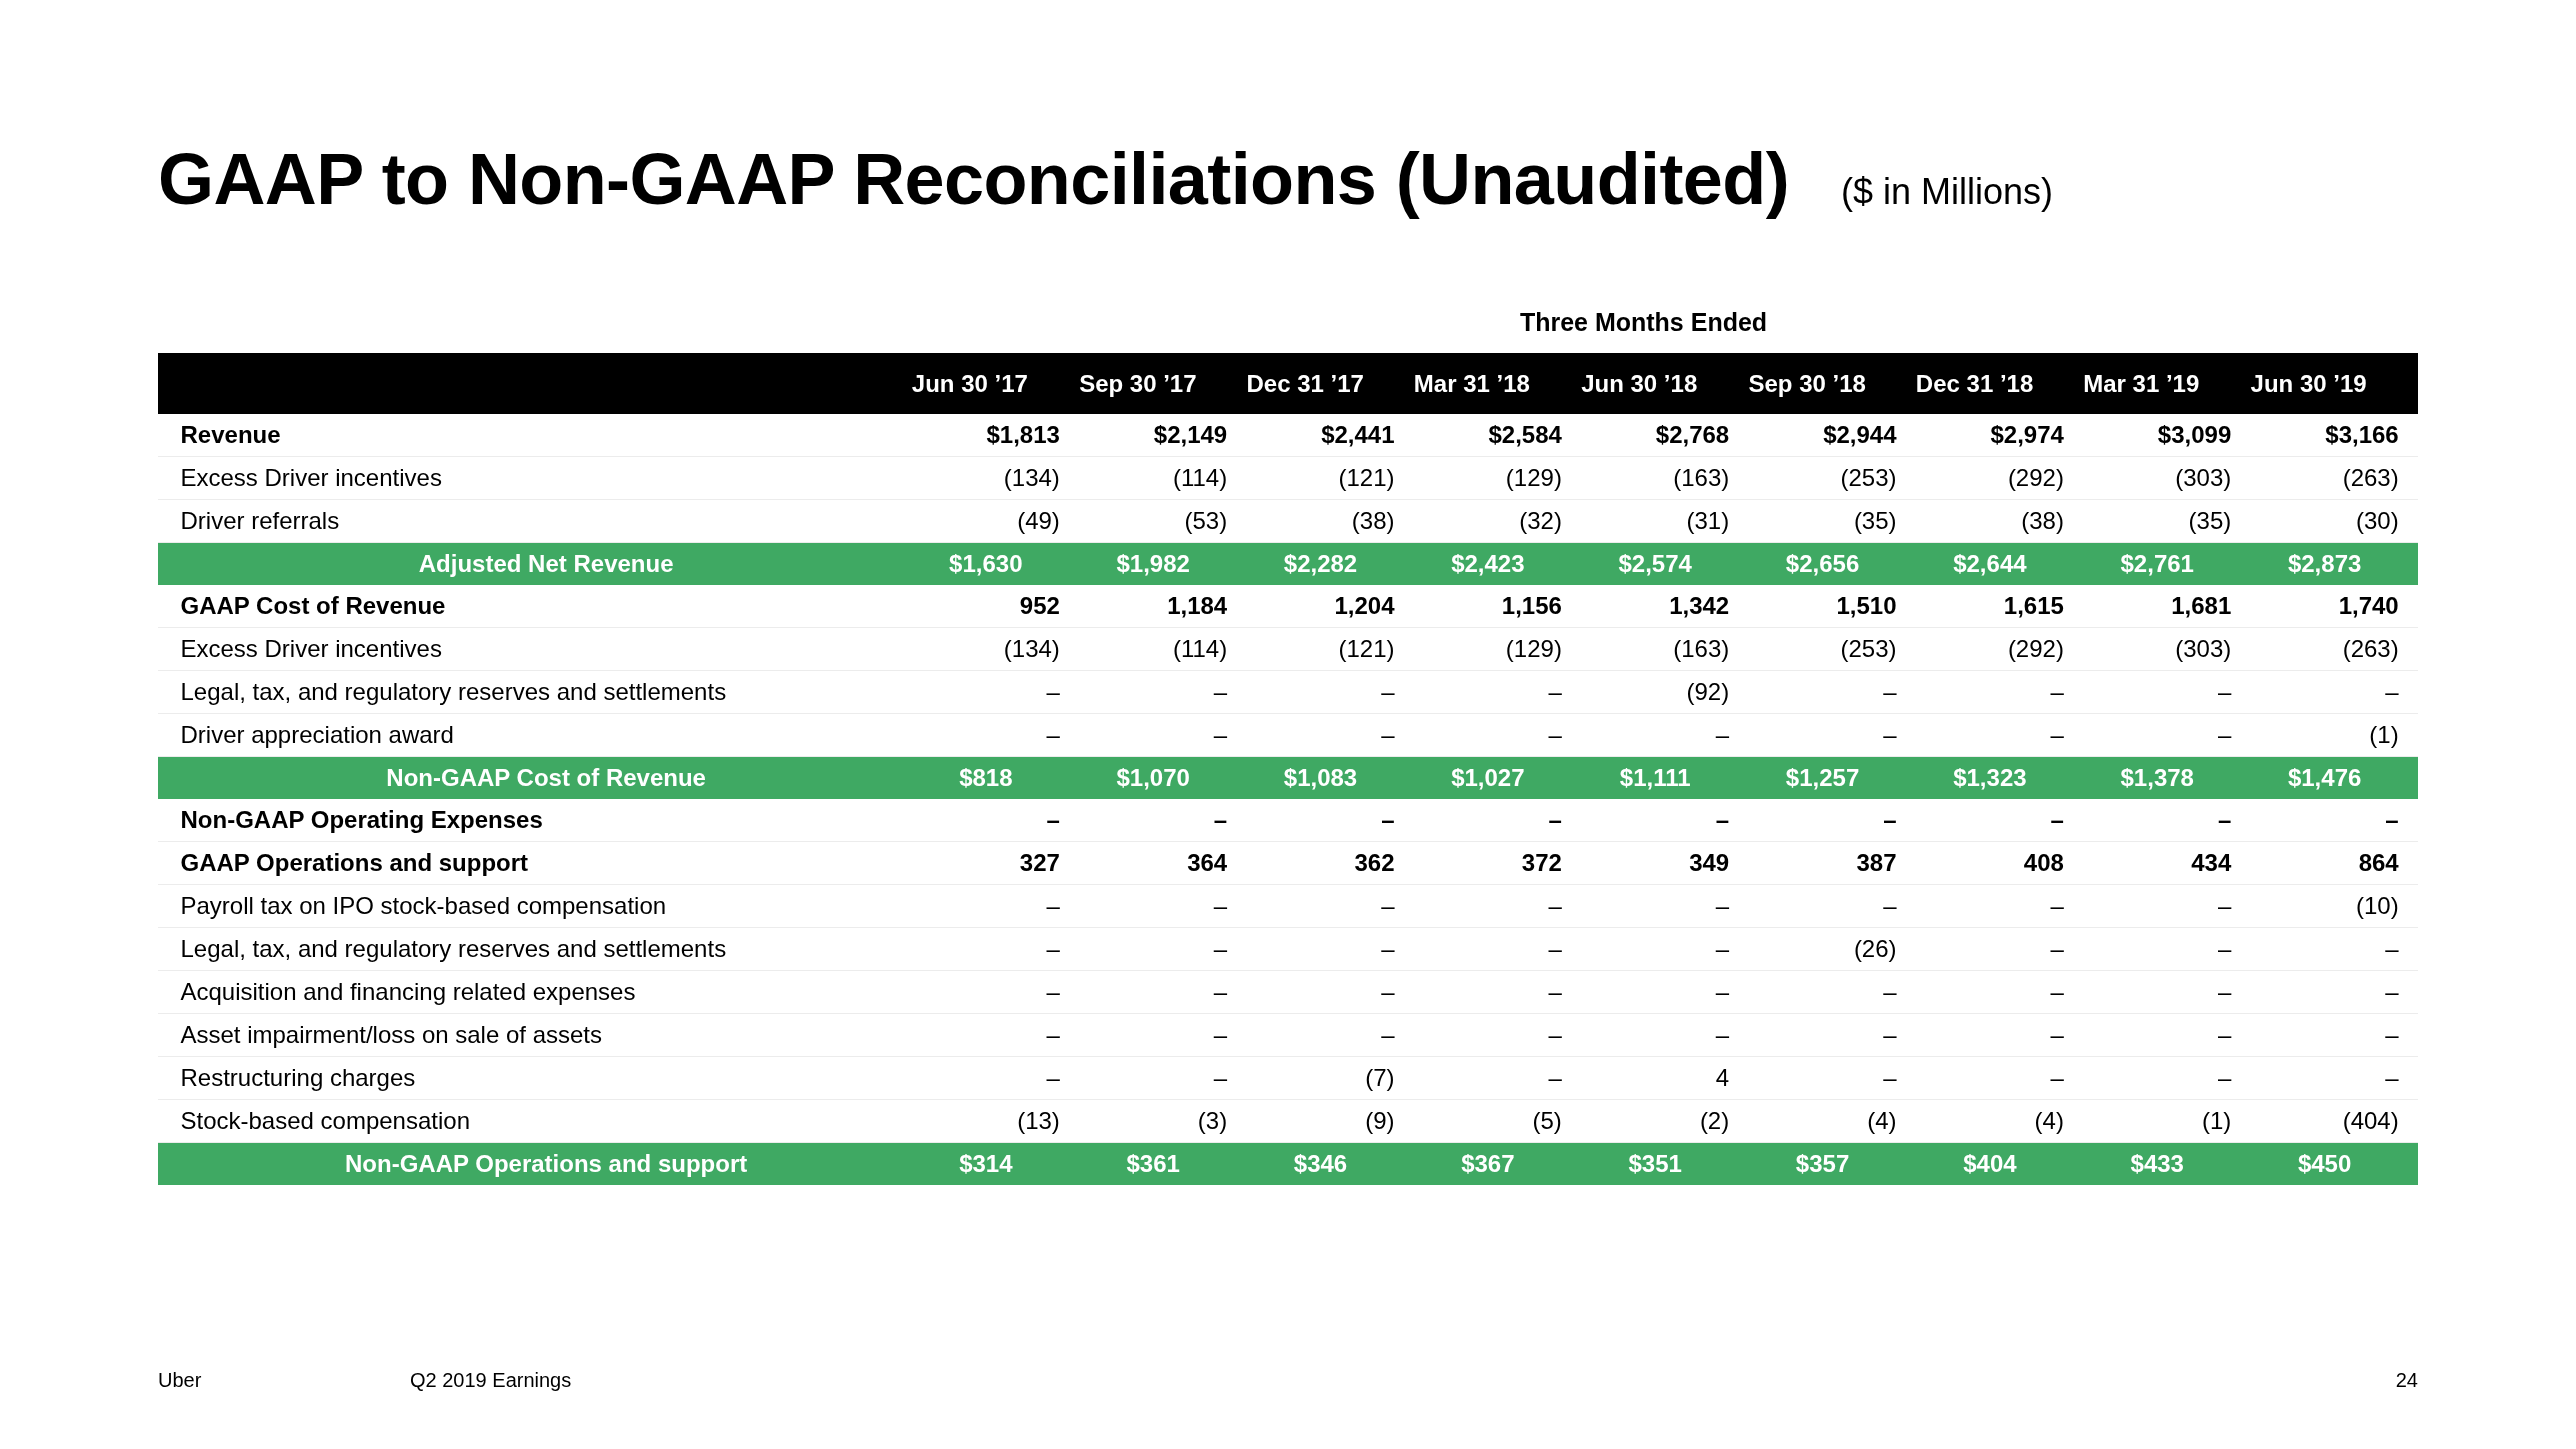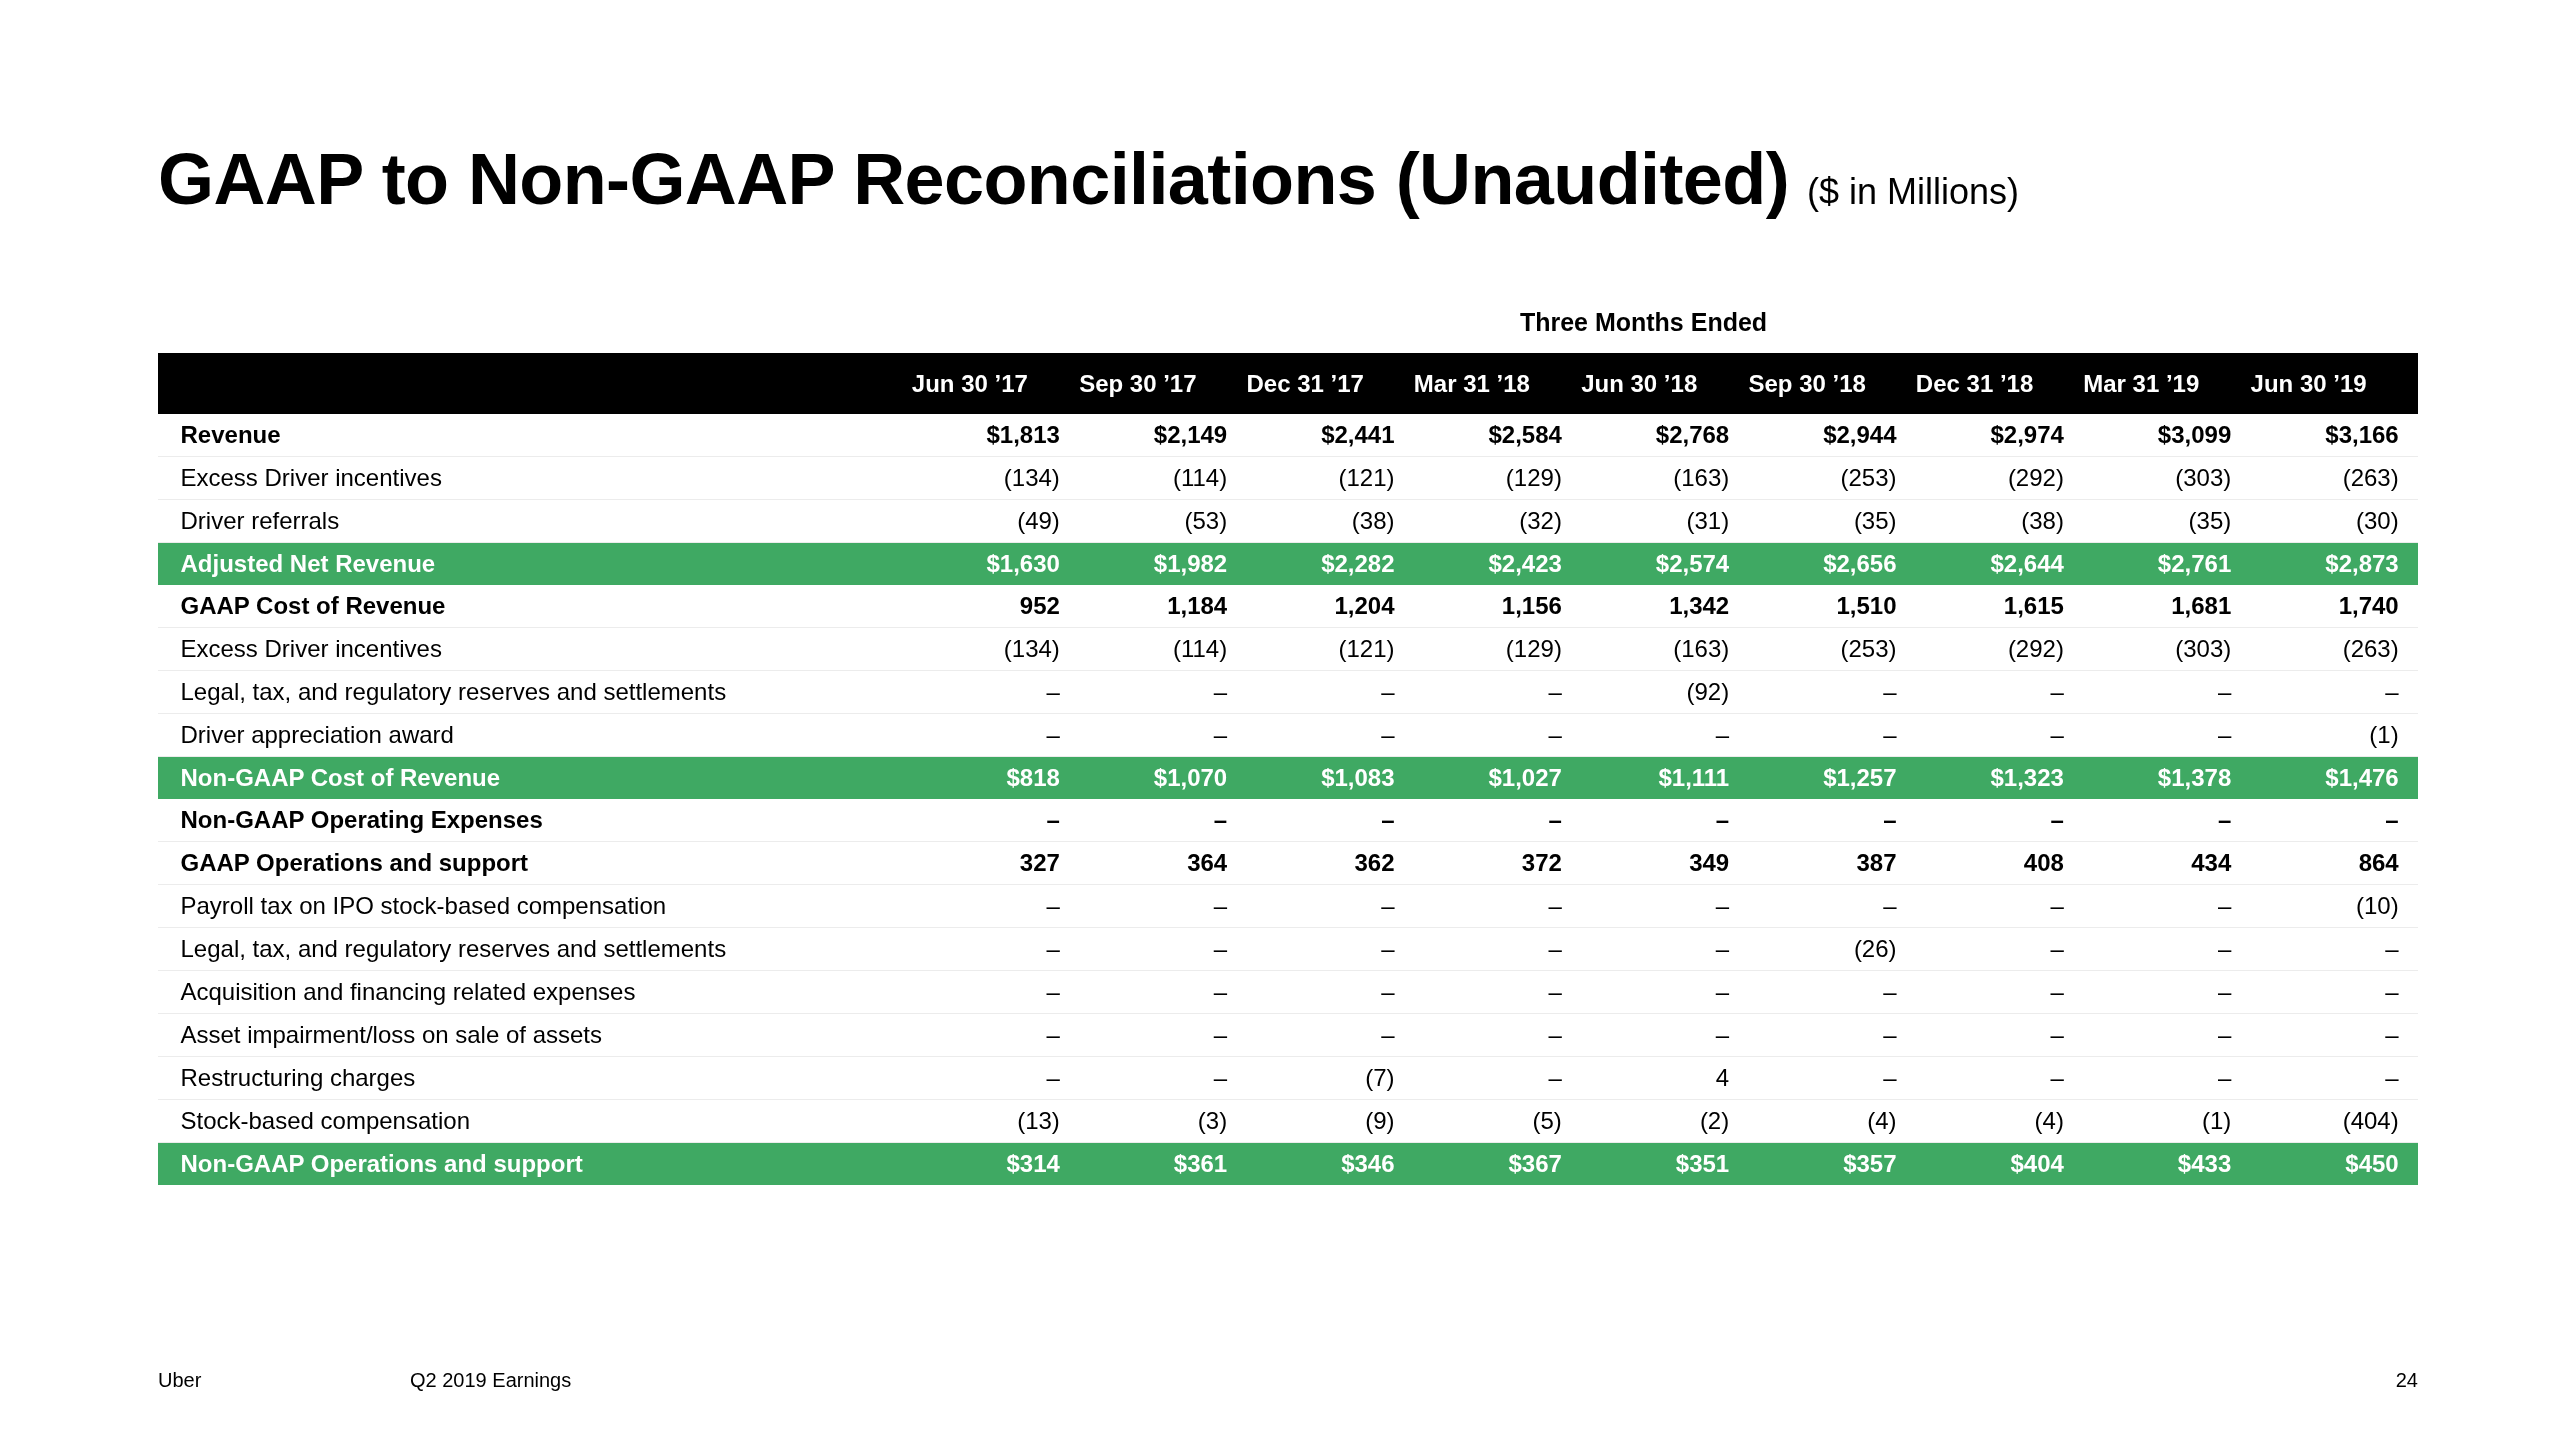--- a/index.html
+++ b/index.html
@@ -28,20 +28,21 @@
     white-space: nowrap;
   }
   .title {
     font-size: 72px;
     font-weight: bold;
     letter-spacing: -0.6px;
   }
   .subtitle {
     font-size: 36px;
     font-weight: normal;
+    margin-left: 34px;
   }
 
   
   .supertitle {
     position: absolute;
     left: 869px;
     top: 308px;
     width: 1549px;
     text-align: center;
     font-size: 25px;
@@ -96,20 +97,21 @@
   }
   tr.row-bold td {
     border-bottom: 1.3px solid #ececec;
     font-weight: bold;
   }
   tr.row-highlight td {
     background: #3FA963;
     color: #ffffff;
     font-weight: bold;
     border-bottom: none;
+    text-align: center;
   }
 
   
   .footer {
     position: absolute;
     left: 158px;
     top: 1369px;
     width: 2260px;
     font-size: 20px;
     color: #000000;

